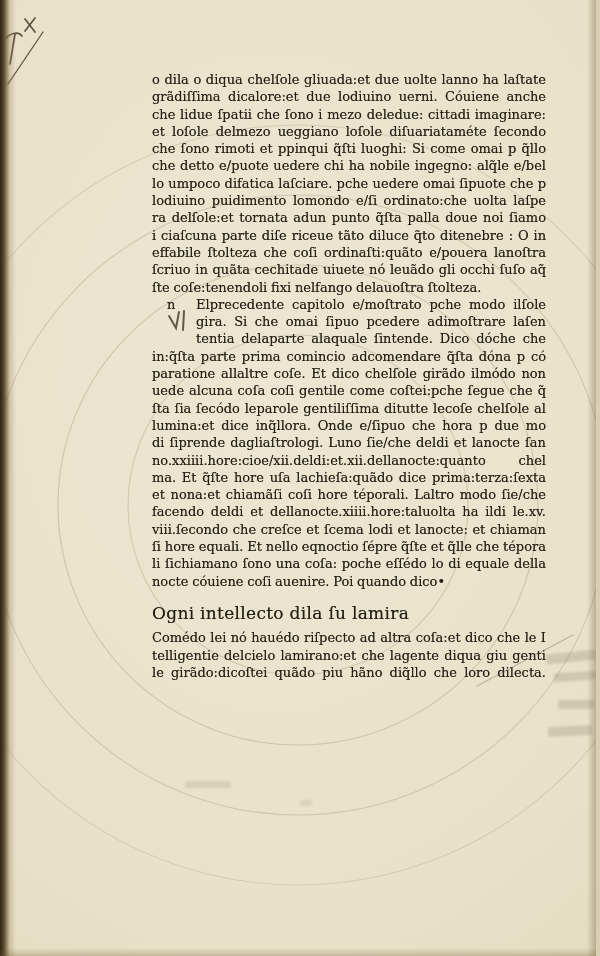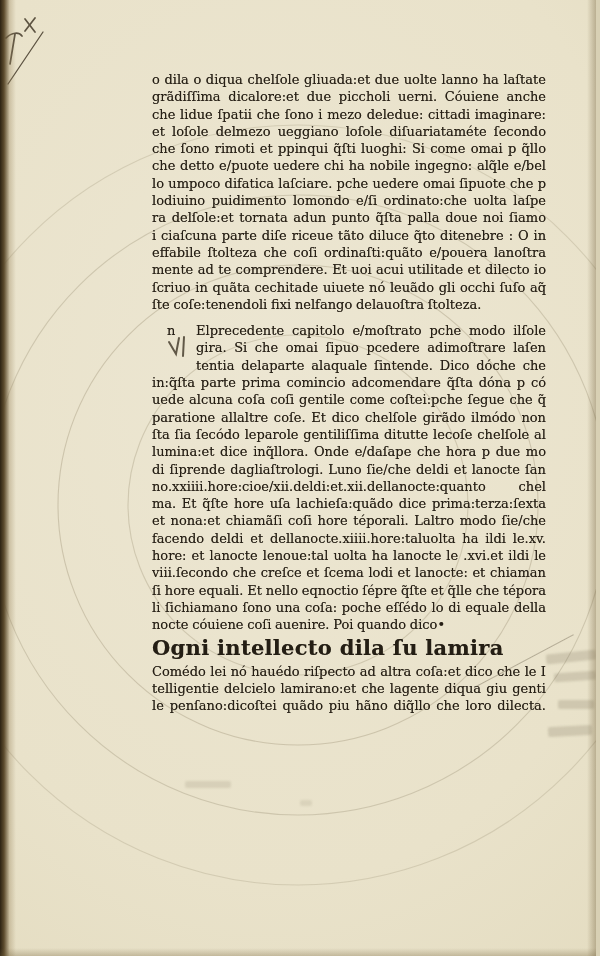--- a/index.html
+++ b/index.html
@@ -33,29 +33,29 @@
     position:absolute;left:152px;top:71px;width:394px;
     color:#261f15;font-size:13px;line-height:17.3px;
     text-shadow:0 0 .4px rgba(38,31,21,.6);
   }
   .line{
     height:17.3px;overflow:hidden;word-spacing:-0.4px;
     text-align:justify;text-align-last:justify;
   }
   .line.short{text-align-last:left;}
   .line.indent{padding-left:44px;}
-  .para-2{margin-top:9px;}
+  .para-2{}
   .p2-wrap{position:relative;}
   .guide-letter{
     position:absolute;left:15px;top:0px;font-size:13px;color:#261f15;
   }
   .pen-mark{position:absolute;left:12px;top:12px;}
   .heading{
-    font-size:21px;font-weight:700;letter-spacing:.3px;
-    margin:5px 0 7px 0;color:#241e14;
+    font-size:17px;font-weight:400;letter-spacing:.3px;
+    margin:15px 0 7px 0;color:#241e14;
   }
   
   .corner-marks{position:absolute;left:4px;top:8px;}
   
   .smudge{
     position:absolute;background:rgba(115,104,82,.22);
     filter:blur(1.3px);border-radius:2px;
   }
   .scratch{
     position:absolute;width:110px;height:1px;background:rgba(100,90,70,.4);
@@ -83,71 +83,69 @@
       <path d="M2,30 C8,24 15,24 18,28"></path>
       <path d="M11,26 L6,56"></path>
       <path d="M39,24 L4,76" stroke-width="1.3"></path>
     </g>
   </svg>
 
   <div class="text-block">
 
     <div class="para-1">
         <div class="line">o dila o diqua chelſole gliuada:et due uolte lanno ha laſtate</div>
-        <div class="line">grãdiſſima dicalore:et due piccholi uerni. Cóuiene anche</div>
+        <div class="line">grãdiſſima dicalore:et due lodiuino uerni. Cóuiene anche</div>
         <div class="line">che lidue ſpatii che ſono i mezo deledue: cittadi imaginare:</div>
         <div class="line">et loſole delmezo ueggiano loſole diſuariataméte ſecondo</div>
         <div class="line">che ſono rimoti et ppinqui q̃ſti luoghi: Si come omai p q̃llo</div>
         <div class="line">che detto e/puote uedere chi ha nobile ingegno: alq̃le e/bel</div>
         <div class="line">lo umpoco difatica laſciare. pche uedere omai ſipuote che p</div>
         <div class="line">lodiuino puidimento lomondo e/ſi ordinato:che uolta laſpe</div>
         <div class="line">ra delſole:et tornata adun punto q̃ſta palla doue noi ſiamo</div>
         <div class="line">i ciaſcuna parte diſe riceue tãto diluce q̃to ditenebre : O in</div>
         <div class="line">effabile ſtolteza che coſi ordinaſti:quãto e/pouera lanoſtra</div>
-        <div class="line">mente ad te comprendere. Et uoi acui utilitade et dilecto io</div>
         <div class="line">ſcriuo in quãta cechitade uiuete nó leuãdo gli occhi ſuſo aq̃</div>
         <div class="line short">ſte coſe:tenendoli fixi nelfango delauoſtra ſtolteza.</div>
       </div>
 
     <div class="p2-wrap">
       <span class="guide-letter">n</span>
       <svg class="pen-mark" width="30" height="28" viewBox="0 0 30 28">
         <g fill="none" stroke="#3f3626" stroke-width="2" stroke-linecap="round" opacity="0.8">
           <path d="M5,8 L12,20 L15,4"></path>
           <path d="M20,3 L19,22"></path>
         </g>
       </svg>
       <div class="para-2">
           <div class="line indent">Elprecedente capitolo e/moſtrato pche modo ilſole</div>
           <div class="line indent">gira. Si che omai ſipuo pcedere adimoſtrare laſen</div>
           <div class="line indent">tentia delaparte alaquale ſintende. Dico dóche che</div>
           <div class="line">in:q̃ſta parte prima comincio adcomendare q̃ſta dóna p có</div>
+          <div class="line">paratione allaltre coſe. Et dico chelſole girãdo ilmódo non</div>
           <div class="line">uede alcuna coſa coſi gentile come coſtei:pche ſegue che q̃</div>
-          <div class="line">paratione allaltre coſe. Et dico chelſole girãdo ilmódo non</div>
           <div class="line">ſta ſia ſecódo leparole gentiliſſima ditutte lecoſe chelſole al</div>
-          <div class="line">lumina:et dice inq̃llora. Onde e/daſape che hora p due mo</div>
+          <div class="line">lumina:et dice inq̃llora. Onde e/ſipuo che hora p due mo</div>
           <div class="line">di ſiprende dagliaſtrologi. Luno ſie/che deldi et lanocte ſan</div>
           <div class="line">no.xxiiii.hore:cioe/xii.deldi:et.xii.dellanocte:quanto chel</div>
           <div class="line">ma. Et q̃ſte hore uſa lachieſa:quãdo dice prima:terza:ſexta</div>
           <div class="line">et nona:et chiamãſi coſi hore téporali. Laltro modo ſie/che</div>
           <div class="line">facendo deldi et dellanocte.xiiii.hore:taluolta ha ildi le.xv.</div>
-          <div class="line">hore: et lanocte lenoue:tal uolta ha lanocte le .xvi.et ildi le</div>
           <div class="line">viii.ſecondo che creſce et ſcema lodi et lanocte: et chiaman</div>
           <div class="line">ſi hore equali. Et nello eqnoctio ſépre q̃ſte et q̃lle che tépora</div>
           <div class="line">li ſichiamano ſono una coſa: poche eſſédo lo di equale della</div>
           <div class="line short">nocte cóuiene coſi auenire. Poi quando dico•</div>
         </div>
     </div>
 
     <div class="heading">Ogni intellecto dila ſu lamira</div>
 
     <div class="para-3">
         <div class="line">Comédo lei nó hauédo riſpecto ad altra coſa:et dico che le I</div>
         <div class="line">telligentie delcielo lamirano:et che lagente diqua giu genti</div>
-        <div class="line">le penſano:dicoſtei quãdo piu hãno diq̃llo che loro dilecta.</div>
+        <div class="line">le girãdo:dicoſtei quãdo piu hãno diq̃llo che loro dilecta.</div>
       </div>
 
   </div>
 
   <div class="smudge" style="left:546px;top:652px;width:50px;height:10px;transform:rotate(-6deg);"></div>
   <div class="smudge" style="left:554px;top:672px;width:42px;height:9px;transform:rotate(-4deg);"></div>
   <div class="smudge" style="left:558px;top:700px;width:36px;height:9px;"></div>
   <div class="smudge" style="left:548px;top:726px;width:44px;height:10px;transform:rotate(-3deg);"></div>
   <div class="smudge" style="left:185px;top:781px;width:46px;height:7px;opacity:.7;"></div>
   <div class="smudge" style="left:300px;top:800px;width:12px;height:6px;opacity:.6;"></div>

